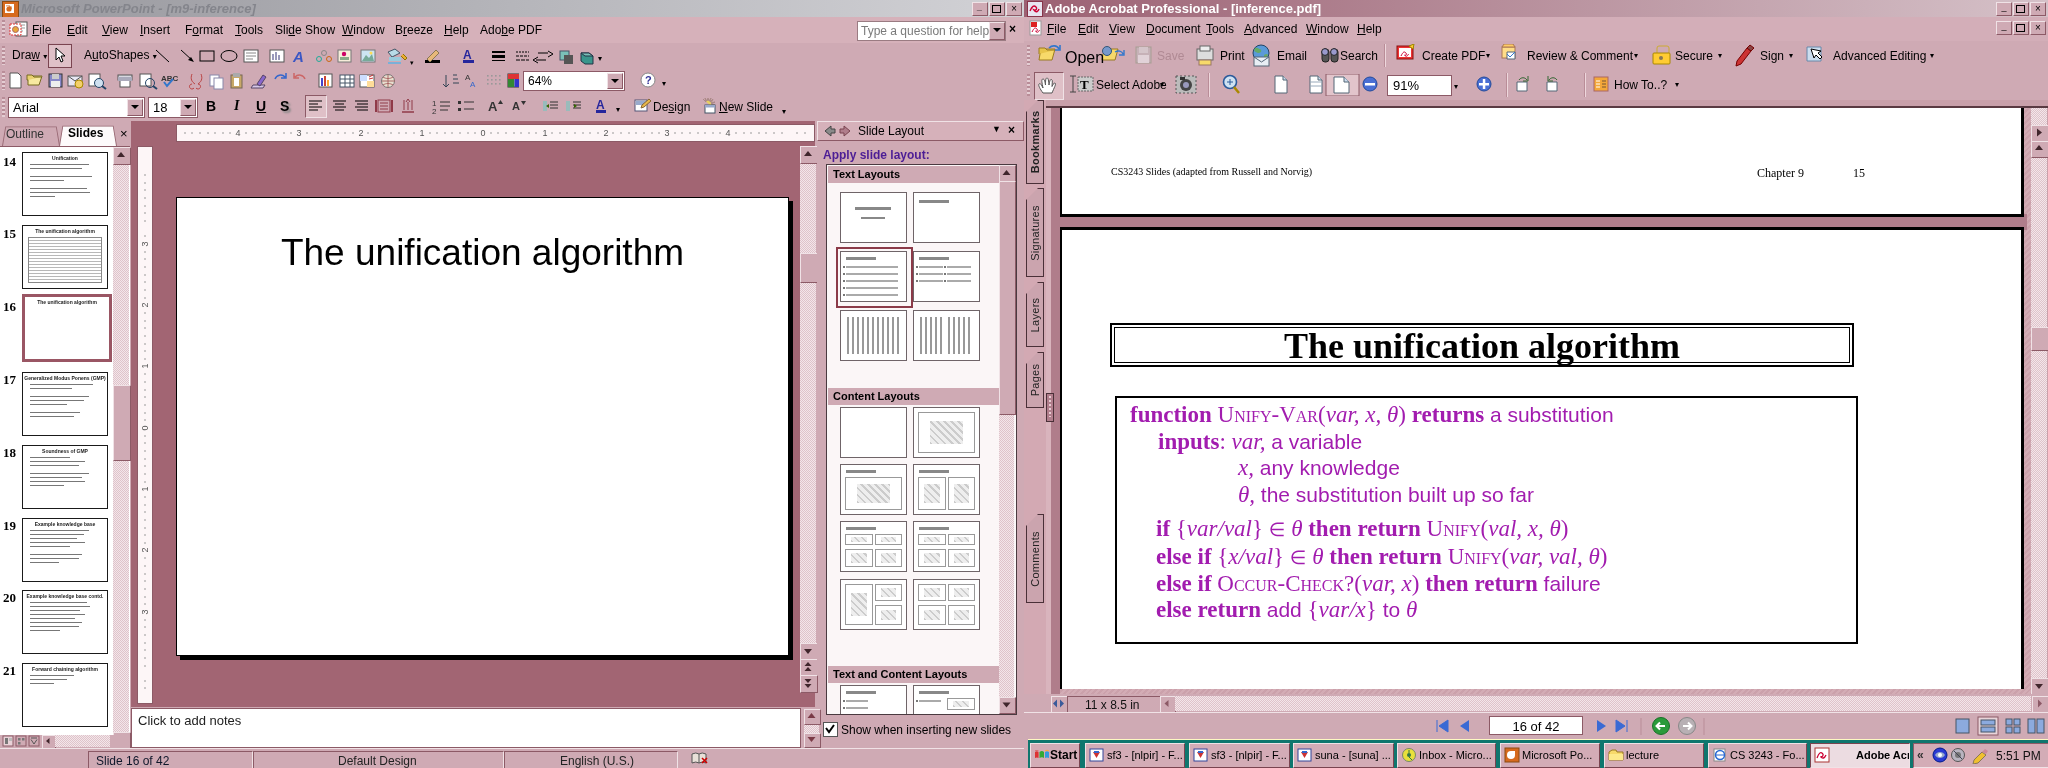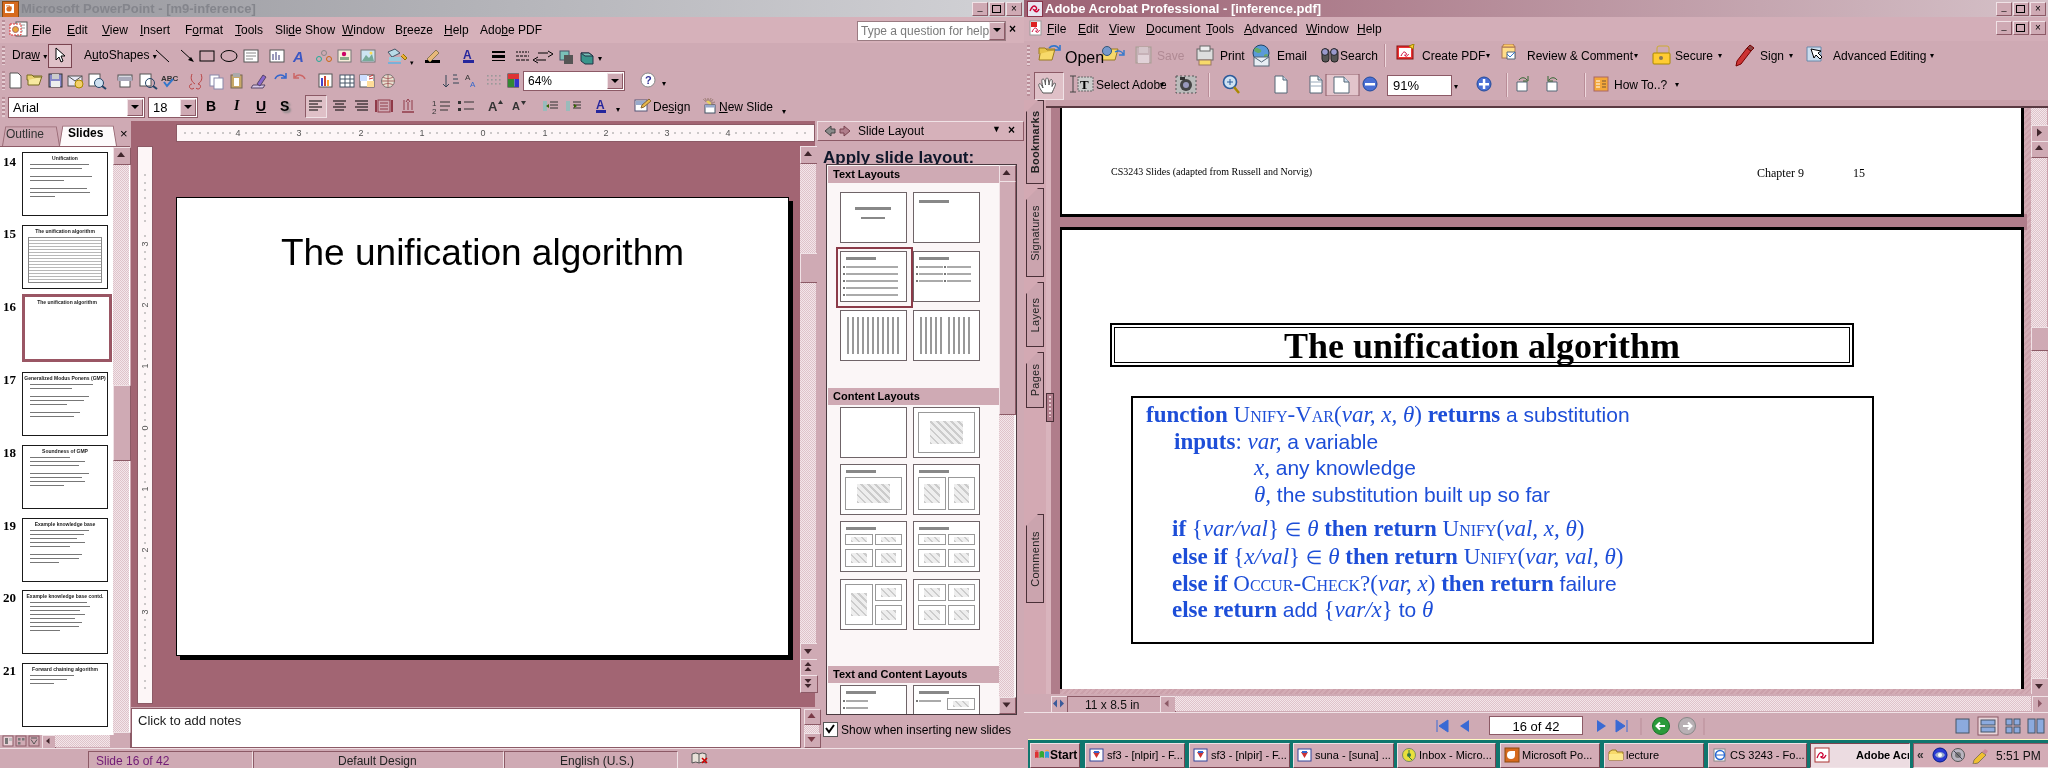--- a/index.html
+++ b/index.html
@@ -34,21 +34,21 @@
 .vtab span{position:absolute;left:50%;top:50%;transform:translate(-50%,-50%) rotate(-90deg);font-size:11px;color:#222;letter-spacing:0.3px;white-space:nowrap;}
 .tbtn{position:absolute;top:3px;height:23px;background:#d3acb6;border:1px solid #f0e2e6;border-right-color:#7a4450;border-bottom-color:#7a4450;font-size:12px;color:#000;overflow:hidden;white-space:nowrap;}
 .tbtn .ti{position:absolute;left:3px;top:3px;width:16px;height:16px;}
 .tbtn .tt{position:absolute;left:21px;top:5px;font-size:11px;}
 </style>
 </head>
 <body>
 <div id="root">
   <div class="win" id="ppt" style="left:0">
 
-    <div class="abs" style="left:0;top:0;width:1024px;height:17px;background:linear-gradient(to right,#98989e,#d2d2d6);">
+    <div class="abs" style="left:0;top:0;width:1024px;height:17px;background:linear-gradient(to right,#98989e,#d2d2d6);font-style:italic;">
       <div class="abs" style="left:2px;top:1px;width:15px;height:15px;background:#d66a1e;border:1px solid #8a4a12;">
           <svg width="13" height="13">
             <rect x="2" y="2" width="9" height="9" fill="#fff"></rect>
             <circle cx="6" cy="7" r="2.6" fill="#d66a1e"></circle>
             <rect x="6" y="4.4" width="2.6" height="2.6" fill="#d66a1e"></rect>
             <rect x="3" y="3" width="4" height="1.6" fill="#d66a1e" opacity="0.5"></rect>
           </svg>
         </div>
       <div class="abs" style="left:21px;top:1px;font-size:13px;font-weight:bold;color:#84858c;">Microsoft PowerPoint - [m9-inference]</div>
       <div class="abs" style="left:972px;top:2px;width:50px;height:14px;">
@@ -552,21 +552,21 @@
       <div class="abs raised" style="left:42px;top:0;width:12px;height:12px;background:#cfaab4;">
           <svg width="10" height="10">
             <path d="M6.5 2 l-3.5 3 3.5 3 z" fill="#40262c"></path>
           </svg>
         </div>
       <div class="abs" style="left:55px;top:0;width:55px;height:12px;background:repeating-conic-gradient(#f3e6ea 0% 25%, #dfc3ca 0% 50%) 0 0/2px 2px;"></div>
     </div>
 
     <div class="abs" style="left:0;top:748px;width:1024px;height:20px;background:#cfaab4;border-top:1px solid #f0e2e6;" id="pptstatus">
       <div class="abs sunken" style="left:88px;top:2px;width:163px;height:16px;">
-          <div style="margin:2px 0 0 7px;font-size:12px;color:#701a75;">Slide 16 of 42</div>
+          <div style="margin:2px 0 0 7px;font-size:12px;color:#0f172a;">Slide 16 of 42</div>
         </div>
       <div class="abs sunken" style="left:253px;top:2px;width:249px;height:16px;">
           <div style="margin:2px 0 0 84px;font-size:12px;color:#222;">Default Design</div>
         </div>
       <div class="abs sunken" style="left:504px;top:2px;width:172px;height:16px;">
           <div style="margin:2px 0 0 55px;font-size:12px;color:#222;">English (U.S.)</div>
         </div>
       <div class="abs" style="left:690px;top:2px;width:20px;height:16px;">
           <svg width="20" height="15">
             <path d="M2 3 q4 -2 7 0 q3 -2 7 0 v9 q-4 -2 -7 0 q-3 -2 -7 0 z" fill="#e8e0d8" stroke="#555"></path>
@@ -579,21 +579,21 @@
     <div class="abs" style="left:817px;top:121px;width:207px;height:554px;background:#cfaab4;" id="taskpane">
       <div class="abs raised" style="left:0;top:0;width:205px;height:18px;background:#d6b1ba;">
         <svg width="34" height="14" style="position:absolute;left:4px;top:2px;">
             <path d="M9 2 l-6 5 6 5 v-3 h4 v-4 h-4 z" fill="#8a8a8a" stroke="#444"></path>
             <path d="M22 2 l6 5 -6 5 v-3 h-4 v-4 h4 z" fill="#b07d8b" stroke="#7a4450"></path>
           </svg>
         <div class="abs" style="left:40px;top:2px;font-size:12px;color:#000;">Slide Layout</div>
         <div class="abs" style="left:174px;top:2px;font-size:9px;">▼</div>
         <div class="abs" style="left:190px;top:1px;font-size:12px;font-weight:bold;">×</div>
       </div>
-      <div class="abs" style="left:6px;top:27px;font-size:17px;font-weight:bold;color:#0f172a;">Apply slide layout:</div>
+      <div class="abs" style="left:6px;top:27px;font-size:12px;font-weight:bold;color:#4c1d95;">Apply slide layout:</div>
 
       <div class="abs" style="left:9px;top:43px;width:189px;height:549px;background:#fbf6f7;border:1px solid #4a3a40;overflow:hidden;">
         <div class="lhead" style="top:1px;">Text Layouts</div>
         <div class="lcell" style="left:13px;top:27px;">
             <div class="cl" style="left:14px;top:14px;width:36px;height:3px;"></div>
             <div class="cl" style="left:20px;top:24px;width:24px;height:2px;"></div>
           </div>
         <div class="lcell" style="left:86px;top:27px;">
             <div class="cl" style="left:5px;top:7px;width:30px;height:3px;"></div>
           </div>
@@ -917,21 +917,21 @@
         <div class="abs" style="left:695px;top:58px;font-family:'Liberation Serif',serif;font-size:12px;color:#000;">Chapter 9</div>
         <div class="abs" style="left:791px;top:58px;font-family:'Liberation Serif',serif;font-size:12px;color:#000;">15</div>
       </div>
 
       <div class="abs" style="left:36px;top:127px;width:959px;height:459px;background:#fff;border-left:2px solid #000;border-right:3px solid #000;border-top:3px solid #000;" id="page16">
         <div class="abs" style="left:48px;top:93px;width:740px;height:40px;border:2px solid #000;">
           <div class="abs" style="left:2px;top:2px;right:2px;bottom:2px;border:1px solid #000;text-align:center;">
             <span style="font-family:'Liberation Serif',serif;font-weight:bold;font-size:36px;line-height:36px;">The unification algorithm</span>
           </div>
         </div>
-        <div class="abs" style="left:69px;top:166px;width:739px;height:244px;border:2px solid #000;font-family:'Liberation Serif',serif;font-size:23px;color:#1d4ed8;" id="code">
+        <div class="abs" style="left:53px;top:166px;width:739px;height:244px;border:2px solid #000;font-family:'Liberation Serif',serif;font-size:23px;color:#a21caf;" id="code">
           <div class="abs" style="left:13px;top:4px;"><b>function</b> <span class="sc">Unify-Var</span>(<i>var, x, θ</i>) <b>returns</b> <span class="ss">a substitution</span></div>
           <div class="abs" style="left:41px;top:31px;"><b>inputs</b>: <i>var,</i> <span class="ss">a variable</span></div>
           <div class="abs" style="left:121px;top:57px;"><i>x,</i> <span class="ss">any knowledge</span></div>
           <div class="abs" style="left:121px;top:84px;"><i>θ,</i> <span class="ss">the substitution built up so far</span></div>
           <div class="abs" style="left:39px;top:118px;"><b>if</b> {<i>var/val</i>} <span style="font-size:19px;">∈</span> <i>θ</i> <b>then return</b> <span class="sc">Unify</span>(<i>val, x, θ</i>)</div>
           <div class="abs" style="left:39px;top:146px;"><b>else if</b> {<i>x/val</i>} <span style="font-size:19px;">∈</span> <i>θ</i> <b>then return</b> <span class="sc">Unify</span>(<i>var, val, θ</i>)</div>
           <div class="abs" style="left:39px;top:173px;"><b>else if</b> <span class="sc">Occur-Check</span>?(<i>var, x</i>) <b>then return</b> <span class="ss">failure</span></div>
           <div class="abs" style="left:39px;top:199px;"><b>else return</b> <span class="ss">add</span> {<i>var/x</i>} <span class="ss">to</span> <i>θ</i></div>
         </div>
       </div>

